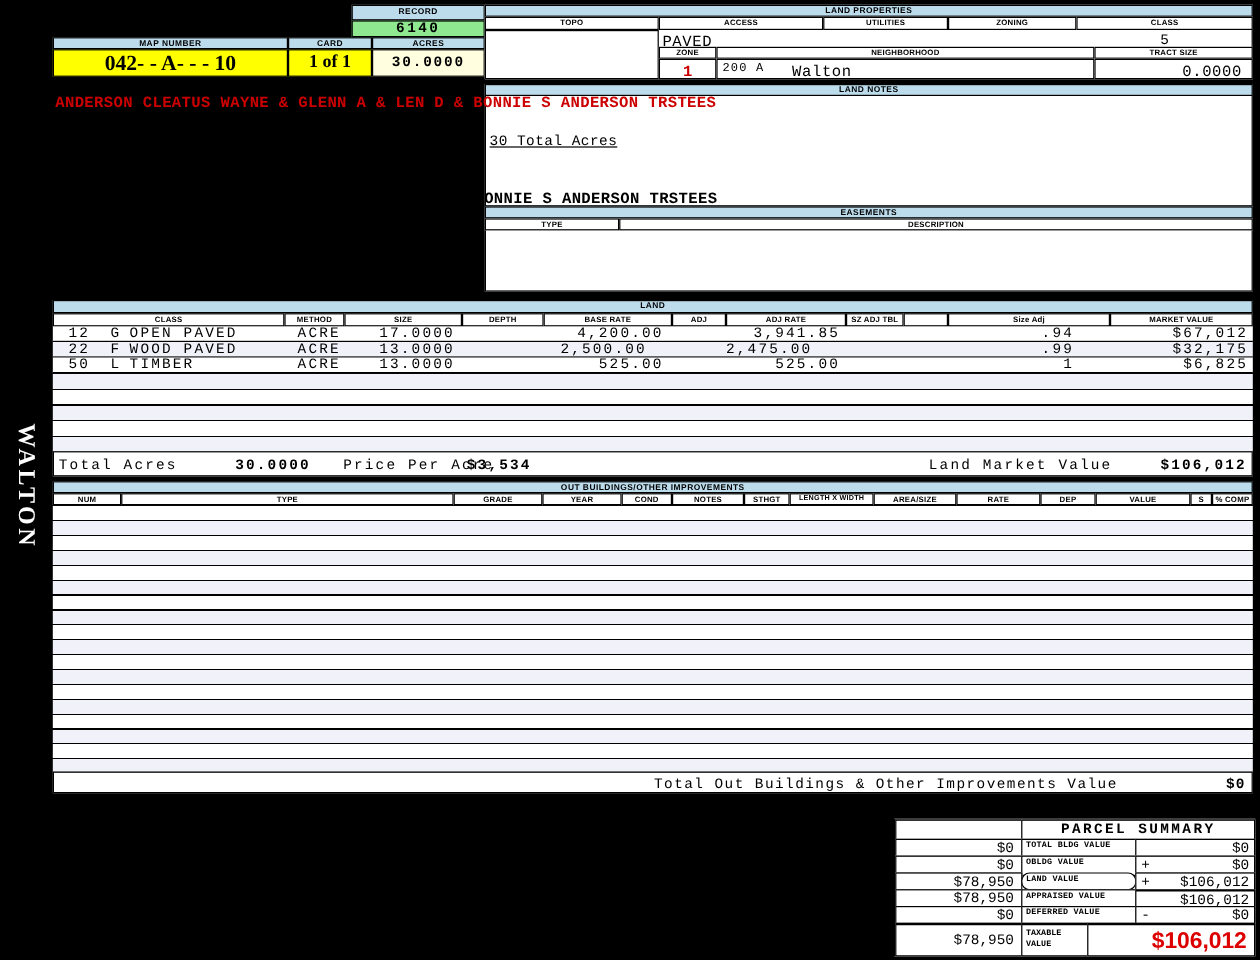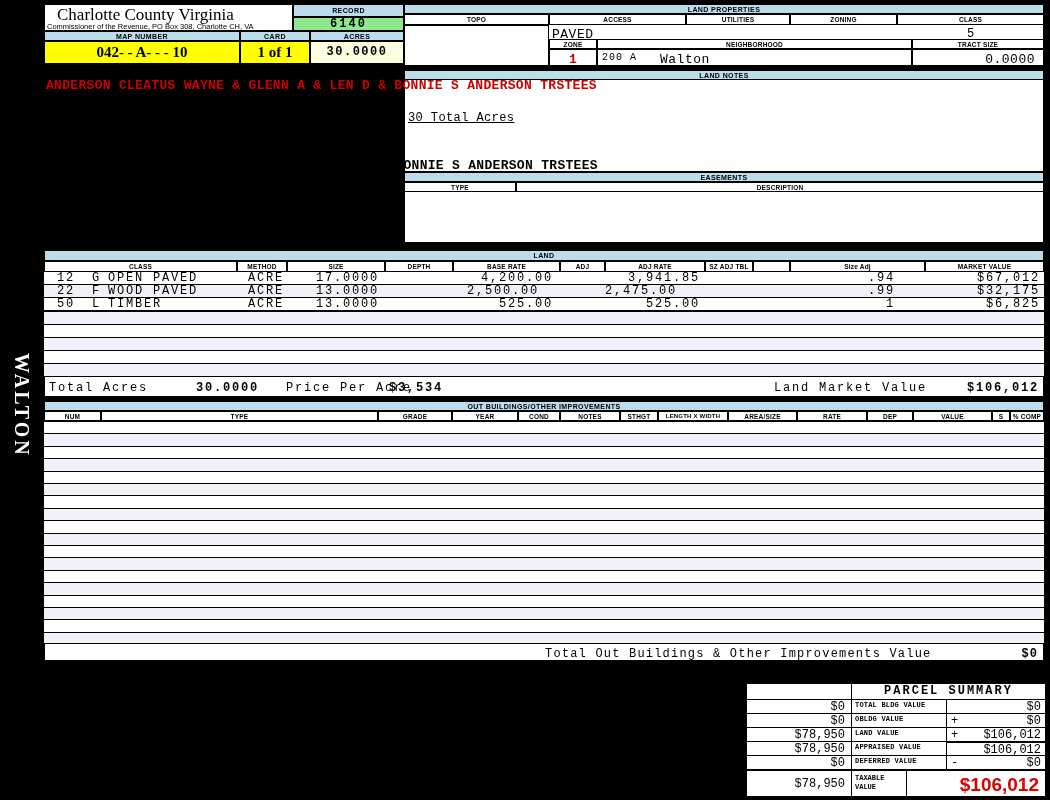--- a/index.html
+++ b/index.html
@@ -42,32 +42,28 @@
   .ps-right .op{position:absolute;left:4px;top:1px;}
   .ps-right .val{position:absolute;right:4px;top:1px;}
 </style>
 </head>
 <body>
 
 <div class="page">
 
   <div class="walton">WALTON</div>
 
-  <div class="box" style="left:44px;top:4px;width:249px;height:27px;">
-    <div class="serif nowrap" style="position:absolute;left:12px;top:0px;font-size:17px;">Charlotte County Virginia</div>
-    <div class="sans nowrap" style="position:absolute;left:2px;top:17px;font-size:7.5px;">Commissioner of the Revenue, PO Box 308, Charlotte CH, VA</div>
-  </div>
   <div class="bar" style="left:293px;top:4px;width:111px;height:13px;">RECORD</div>
   <div class="box green center" style="left:293px;top:17px;width:111px;height:14px;font-size:12px;font-weight:bold;letter-spacing:2px;line-height:12px;">6140</div>
 
   <div class="bar" style="left:44px;top:31px;width:196px;height:10px;">MAP NUMBER</div>
   <div class="bar" style="left:240px;top:31px;width:70px;height:10px;">CARD</div>
   <div class="bar" style="left:310px;top:31px;width:94px;height:10px;">ACRES</div>
 
-  <div class="box yellow center serif nowrap" style="left:44px;top:41px;width:196px;height:23px;font-size:15px;font-weight:bold;line-height:21px;">042-  - A-  -  - 10</div>
+  <div class="box yellow center serif nowrap" style="left:44px;top:41px;width:196px;height:23px;font-size:18px;font-weight:bold;line-height:21px;">042-  - A-  -  - 10</div>
   <div class="box yellow center serif" style="left:240px;top:41px;width:70px;height:23px;font-size:15px;font-weight:bold;line-height:21px;">1 of 1</div>
   <div class="box cream center mono" style="left:310px;top:41px;width:94px;height:23px;font-size:12px;font-weight:bold;letter-spacing:1.5px;line-height:21px;">30.0000</div>
 
 
   <div class="mono red nowrap" style="position:absolute;left:46px;top:78px;font-size:13px;font-weight:bold;letter-spacing:.3px;z-index:3;">ANDERSON CLEATUS WAYNE &amp; GLENN A &amp; LEN D &amp; BONNIE S ANDERSON TRSTEES</div>
   <div class="mono nowrap" style="position:absolute;left:47px;top:158px;font-size:13px;font-weight:bold;letter-spacing:.3px;z-index:3;">ANDERSON CLEATUS WAYNE &amp; GLENN A &amp; LEN D &amp; BONNIE S ANDERSON TRSTEES</div>
 
   <div class="box" style="left:404px;top:4px;width:640px;height:62px;"></div>
   <div class="bar" style="left:404px;top:4px;width:640px;height:10px;">LAND PROPERTIES</div>
   <div class="colhdr" style="left:404px;top:14px;width:145px;height:11px;">TOPO</div>
@@ -194,21 +190,21 @@
     </div>
 
     <div class="ps-cell ps-left" style="left:-1px;top:29px;width:106px;height:15px;">$0</div>
     <div class="ps-cell ps-label" style="left:104px;top:29px;width:96px;height:17px;">OBLDG VALUE</div>
     <div class="ps-cell ps-right" style="left:199px;top:29px;width:100px;height:15px;">
       <span class="op">+</span>
       <span class="val">$0</span>
     </div>
 
     <div class="ps-cell ps-left" style="left:-1px;top:43px;width:106px;height:15px;">$78,950</div>
-    <div class="ps-cell ps-label" style="left:104px;top:43px;width:96px;height:15px;">LAND VALUE</div>
+    <div class="ps-cell ps-label" style="left:104px;top:43px;width:96px;height:15px;border-radius:7px;">LAND VALUE</div>
     <div class="ps-cell ps-right" style="left:199px;top:43px;width:100px;height:15px;">
       <span class="op">+</span>
       <span class="val">$106,012</span>
     </div>
 
     <div class="ps-cell ps-left" style="left:-1px;top:57px;width:106px;height:15px;">$78,950</div>
     <div class="ps-cell ps-label" style="left:104px;top:57px;width:96px;height:15px;">APPRAISED VALUE</div>
     <div class="ps-cell ps-right" style="left:199px;top:57px;width:100px;height:15px;border-top:2px solid #000;">
       <span class="op"></span>
       <span class="val">$106,012</span>

